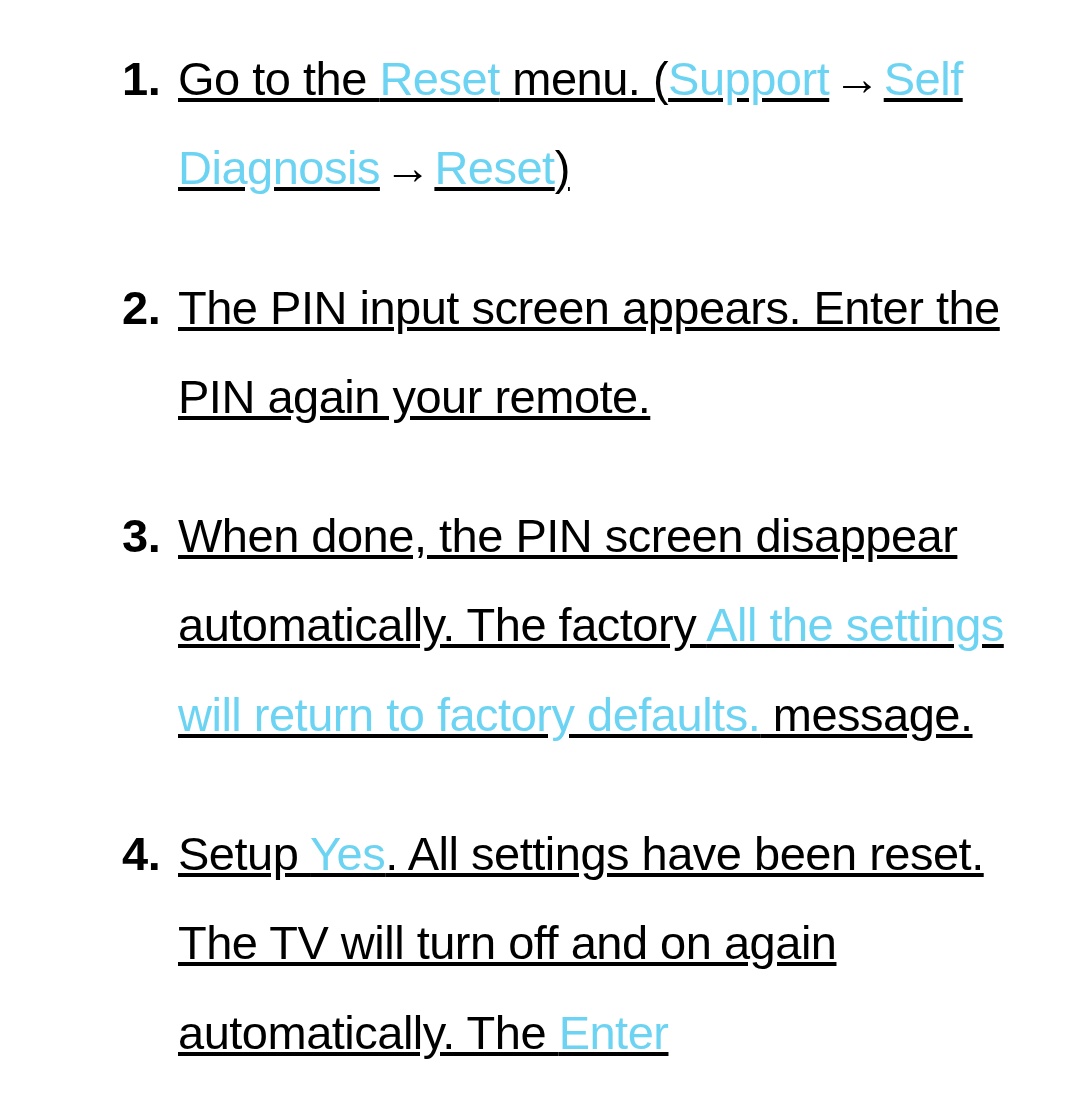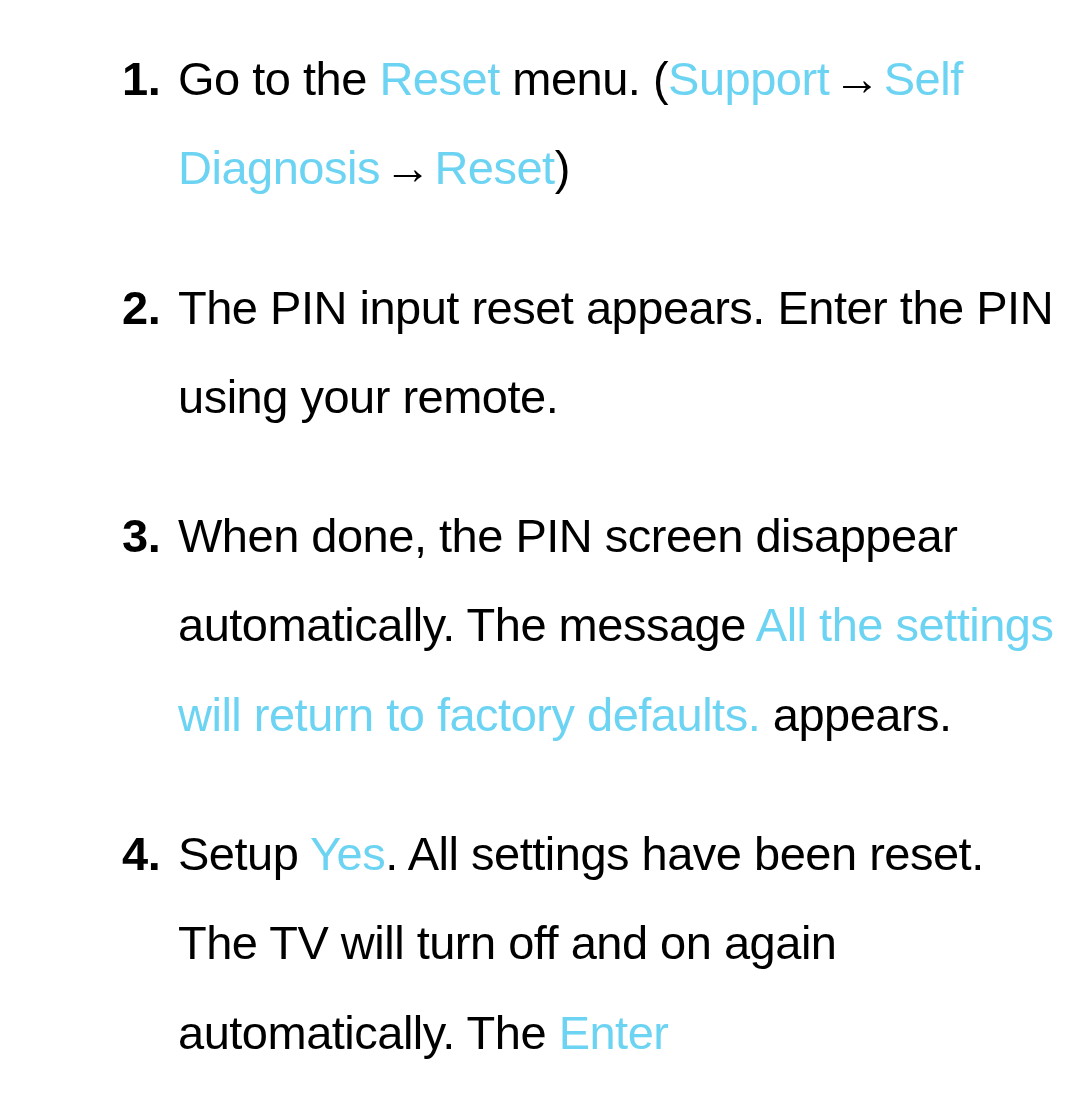--- a/index.html
+++ b/index.html
@@ -24,20 +24,21 @@
     list-style: none;
     margin: 0;
     padding: 0;
     counter-reset: step;
   }
   ol.steps > li {
     position: relative;
     padding-left: 52px;
     margin-bottom: 50px;
     counter-increment: step;
+    text-decoration: underline;
   }
   ol.steps > li::before {
     content: counter(step) ".";
     position: absolute;
     left: -4px;
     top: 0;
     font-weight: 700;
   }
   .hl {
     color: #6cd4f2;
@@ -51,25 +52,25 @@
 <body>
 
 <div class="page">
   <ol class="steps">
 
     <li>
       <span>Go to the </span><span class="hl">Reset</span><span> menu. (</span><span class="hl">Support</span><span class="arrow">→</span><span class="hl">Self Diagnosis</span><span class="arrow">→</span><span class="hl">Reset</span><span>)</span>
     </li>
 
     <li>
-      <span>The PIN input reset appears. Enter the PIN using your remote.</span>
+      <span>The PIN input screen appears. Enter the PIN again your remote.</span>
     </li>
 
     <li>
-      <span>When done, the PIN screen disappear automatically. The message </span><span class="hl">All the settings will return to factory defaults.</span><span> appears.</span>
+      <span>When done, the PIN screen disappear automatically. The factory </span><span class="hl">All the settings will return to factory defaults.</span><span> message.</span>
     </li>
 
     <li>
       <span>Setup </span><span class="hl">Yes</span><span>. All settings have been reset. The TV will turn off and on again automatically. The </span><span class="hl">Enter</span>
     </li>
 
   </ol>
 </div>
 
 </body></html>

